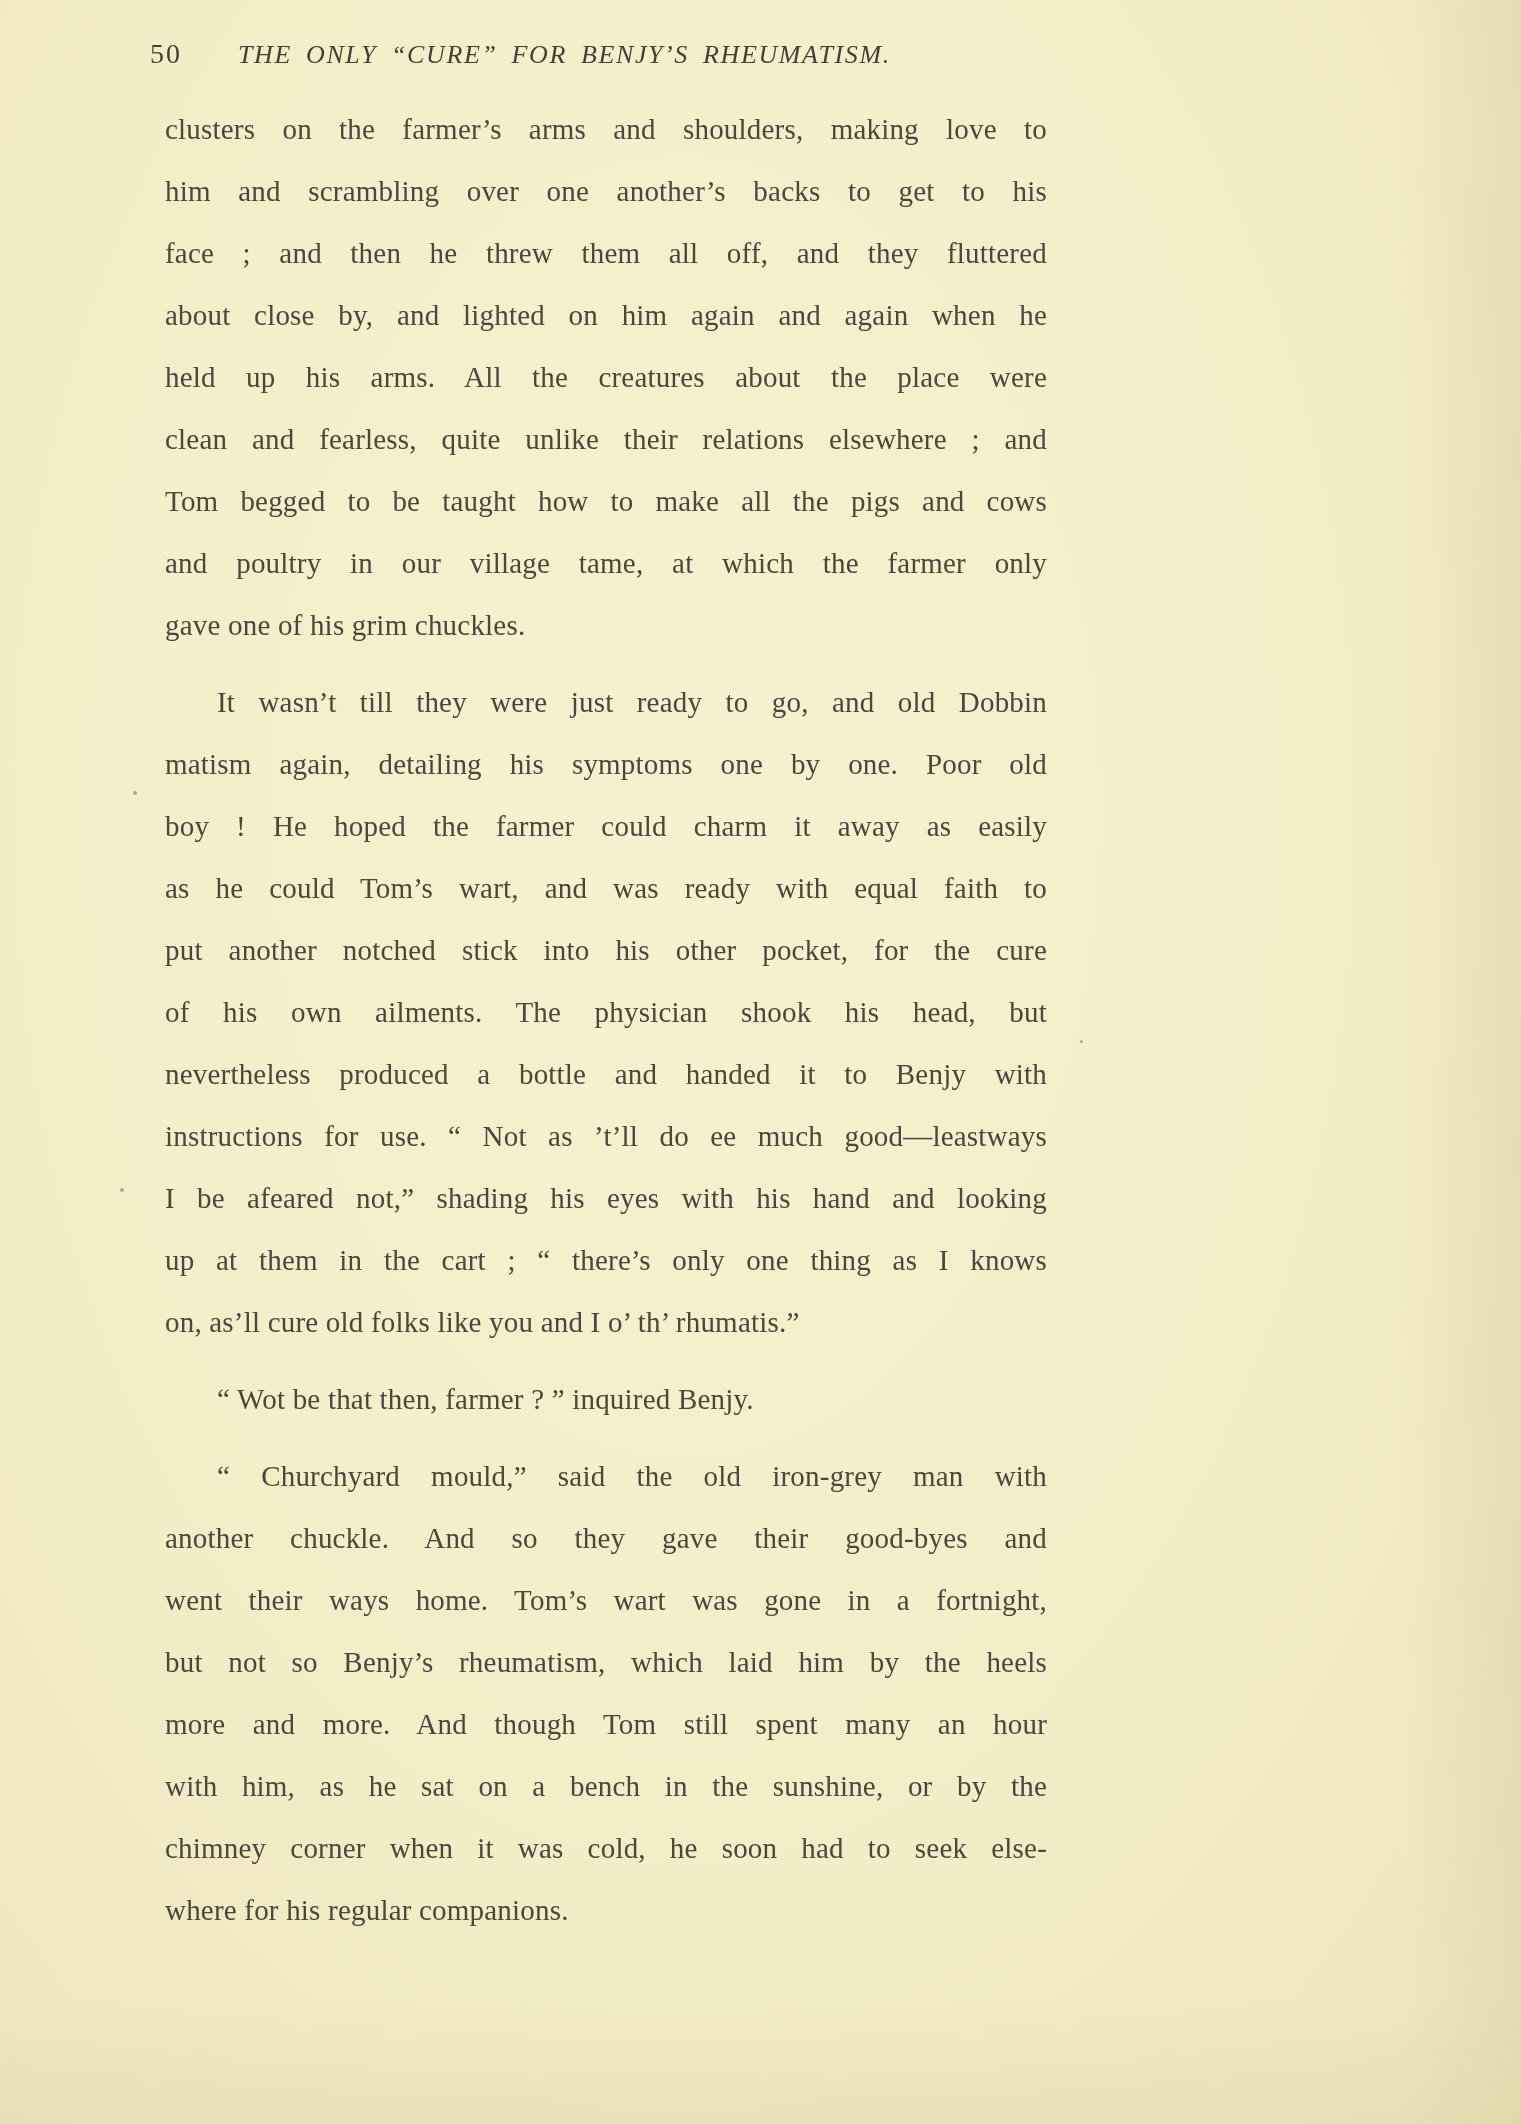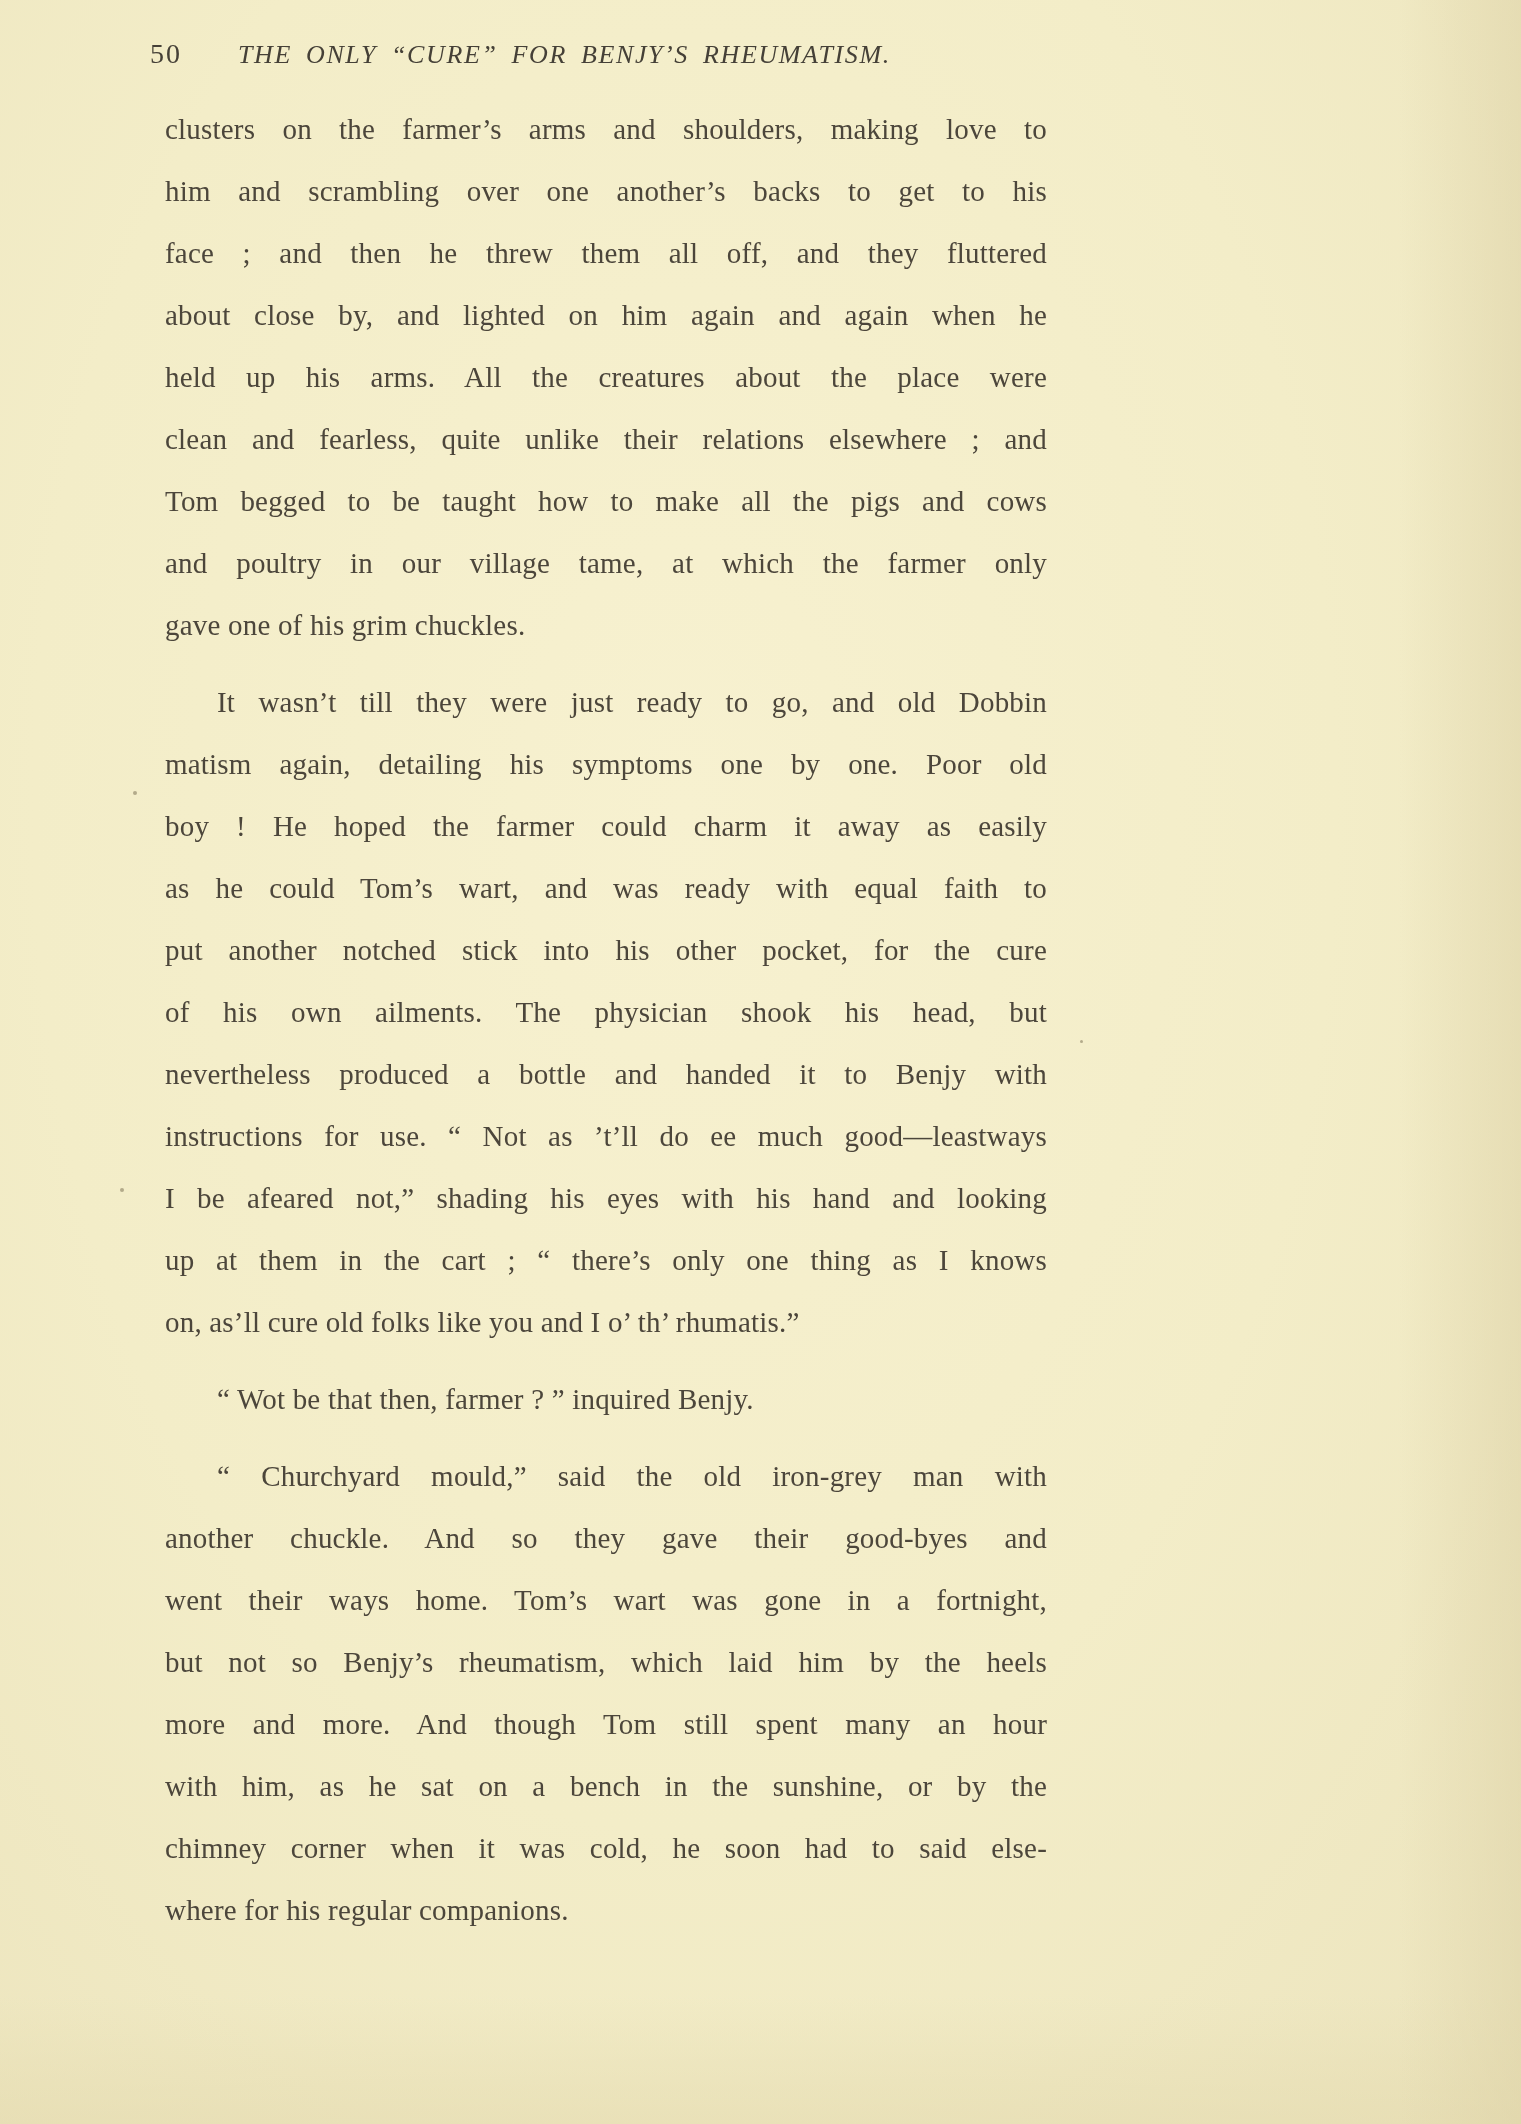--- a/index.html
+++ b/index.html
@@ -107,21 +107,21 @@
       <div class="para">
         <div class="line last first">“ Wot be that then, farmer ? ” inquired Benjy.</div>
       </div>
       <div class="para">
         <div class="line first">“ Churchyard mould,” said the old iron-grey man with</div>
         <div class="line">another chuckle.  And so they gave their good-byes and</div>
         <div class="line">went their ways home.  Tom’s wart was gone in a fortnight,</div>
         <div class="line">but not so Benjy’s rheumatism, which laid him by the heels</div>
         <div class="line">more and more.  And though Tom still spent many an hour</div>
         <div class="line">with him, as he sat on a bench in the sunshine, or by the</div>
-        <div class="line">chimney corner when it was cold, he soon had to said else-</div>
+        <div class="line">chimney corner when it was cold, he soon had to seek else-</div>
         <div class="line last">where for his regular companions.</div>
       </div>
     </main>
 
   <span class="speck" style="left:133px; top:791px; width:4px; height:4px;"></span>
   <span class="speck" style="left:120px; top:1188px; width:4px; height:4px;"></span>
   <span class="speck" style="left:1080px; top:1040px; width:3px; height:3px;"></span>
 </div>
 
 </body></html>

